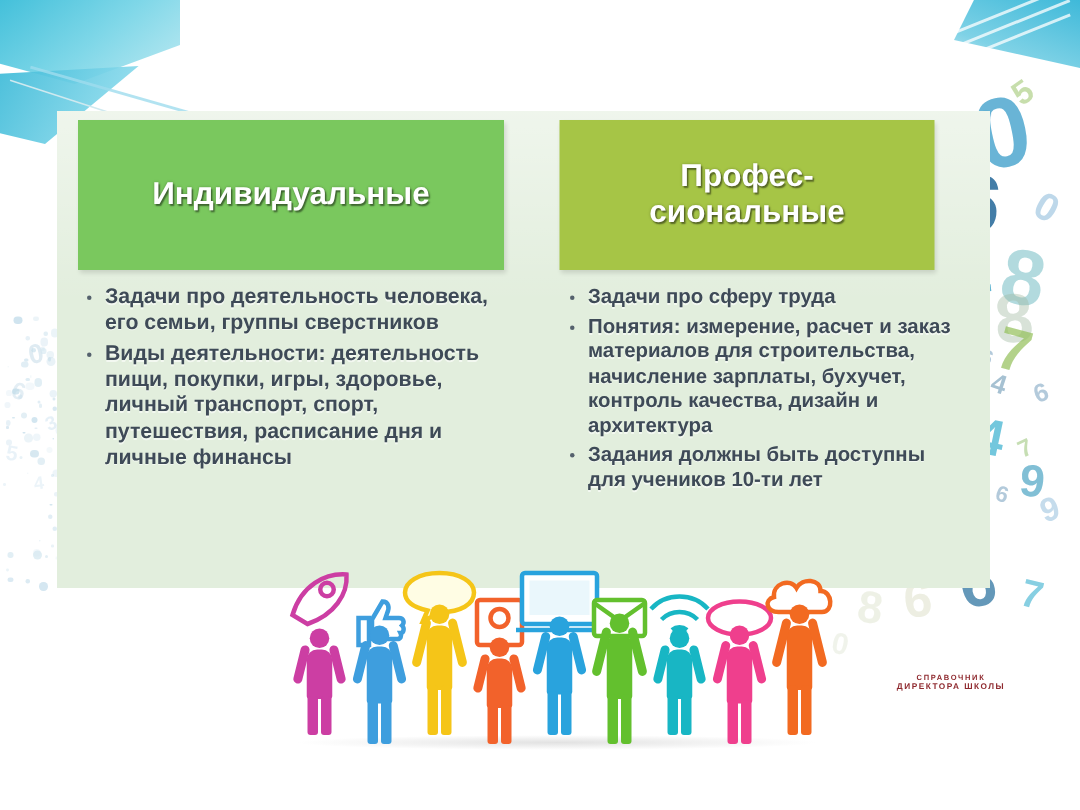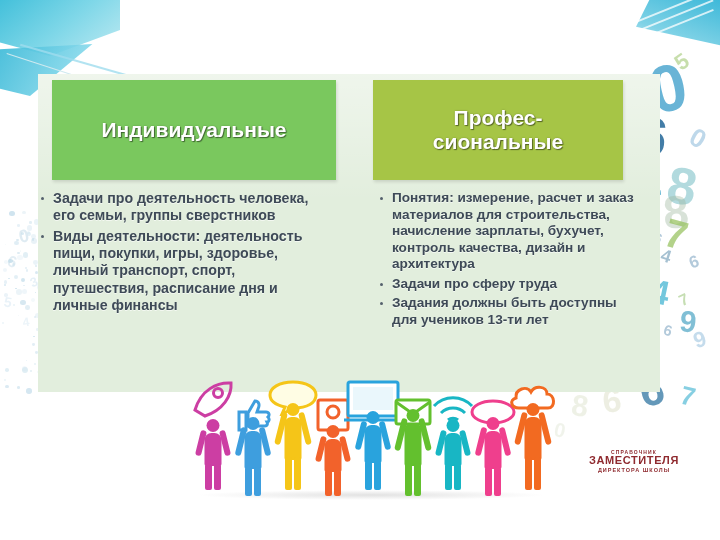--- a/index.html
+++ b/index.html
@@ -53,21 +53,21 @@
     display:flex;align-items:center;justify-content:center;text-align:center;
     color:#ffffff;font-weight:bold;font-size:21px;line-height:1.15;
     text-shadow:1px 1px 1px rgba(0,0,0,.45), 0 0 2px rgba(0,0,0,.25);
     box-shadow:1px 2px 3px rgba(0,0,0,.12);
   }
   #hdr-left{left:52px;width:284px;background:#7ac85e;}
   #hdr-right{left:373px;width:250px;background:#a6c546;}
 
   
   .col{position:absolute;top:190px;}
-  #col-left{left:39px;width:290px;}
+  #col-left{left:56px;width:290px;}
   #col-right{left:378px;width:262px;}
 
   .bullets{list-style:none;margin:0;padding:0;}
   .bullets li{
     position:relative;padding-left:14px;margin-bottom:3px;
     font-size:14.2px;line-height:1.22;color:#3e4a57;font-weight:bold;
     text-shadow:0 1px 0 rgba(255,255,255,.6);
   }
   #col-right .bullets li{font-size:13.6px;}
   .bullets li:before{
@@ -229,23 +229,23 @@
   </div>
 
   <div class="col" id="col-left">
     <ul class="bullets" id="bullets-left">
         <li>Задачи про деятельность человека, его семьи, группы сверстников</li>
         <li>Виды деятельности: деятельность пищи, покупки, игры, здоровье, личный транспорт, спорт, путешествия, расписание дня и личные финансы</li>
       </ul>
   </div>
   <div class="col" id="col-right">
     <ul class="bullets" id="bullets-right">
+        <li>Задачи про сферу труда</li>
         <li>Понятия: измерение, расчет и заказ материалов для строительства, начисление зарплаты, бухучет, контроль качества, дизайн и архитектура</li>
-        <li>Задачи про сферу труда</li>
-        <li>Задания должны быть доступны для учеников 13-ти лет</li>
+        <li>Задания должны быть доступны для учеников 10-ти лет</li>
       </ul>
   </div>
 
   <div class="shadow-row"></div>
   <div class="people" id="people">
       <div class="person" style="left: 4px; width: 38px; height: 110px; bottom: 8px;">
         <div style="position:absolute;left:50%;top:0px;transform:translateX(-50%);"><svg width="44" height="40" viewBox="0 0 44 40">
             <path d="M4 30 C10 10, 26 2, 40 3 C41 16, 32 30, 14 36 Z" fill="none" stroke="#cc3ea3" stroke-width="3"></path>
             <circle cx="27" cy="13" r="4.5" fill="none" stroke="#cc3ea3" stroke-width="3"></circle>
           </svg></div>
@@ -348,17 +348,16 @@
         <div class="pb" style="left:50%;transform:translateX(-50%);bottom:30.24px;width:17px;height:43.199999999999996px;background:#f26a21;border-radius:7px 7px 2px 2px;"></div>
         <div class="pb" style="left:50%;margin-left:-15px;bottom:44.64px;width:6px;height:33.120000000000005px;background:#f26a21;border-radius:3px;transform:rotate(14deg);"></div>
         <div class="pb" style="left:50%;margin-left:9px;bottom:44.64px;width:6px;height:33.120000000000005px;background:#f26a21;border-radius:3px;transform:rotate(-14deg);"></div>
         <div class="pb" style="left:50%;margin-left:-8px;bottom:0;width:7px;height:33.120000000000005px;background:#f26a21;border-radius:2px;"></div>
         <div class="pb" style="left:50%;margin-left:1px;bottom:0;width:7px;height:33.120000000000005px;background:#f26a21;border-radius:2px;"></div>
       </div>
     </div>
 
   <div class="logo">
     <div class="logo-sub1">СПРАВОЧНИК</div>
-    <div class="logo-sub2">ЗАМЕСТИТЕЛЯ</div>
     <div class="logo-sub3">ДИРЕКТОРА ШКОЛЫ</div>
   </div>
 
 </div>
 
 </body></html>

